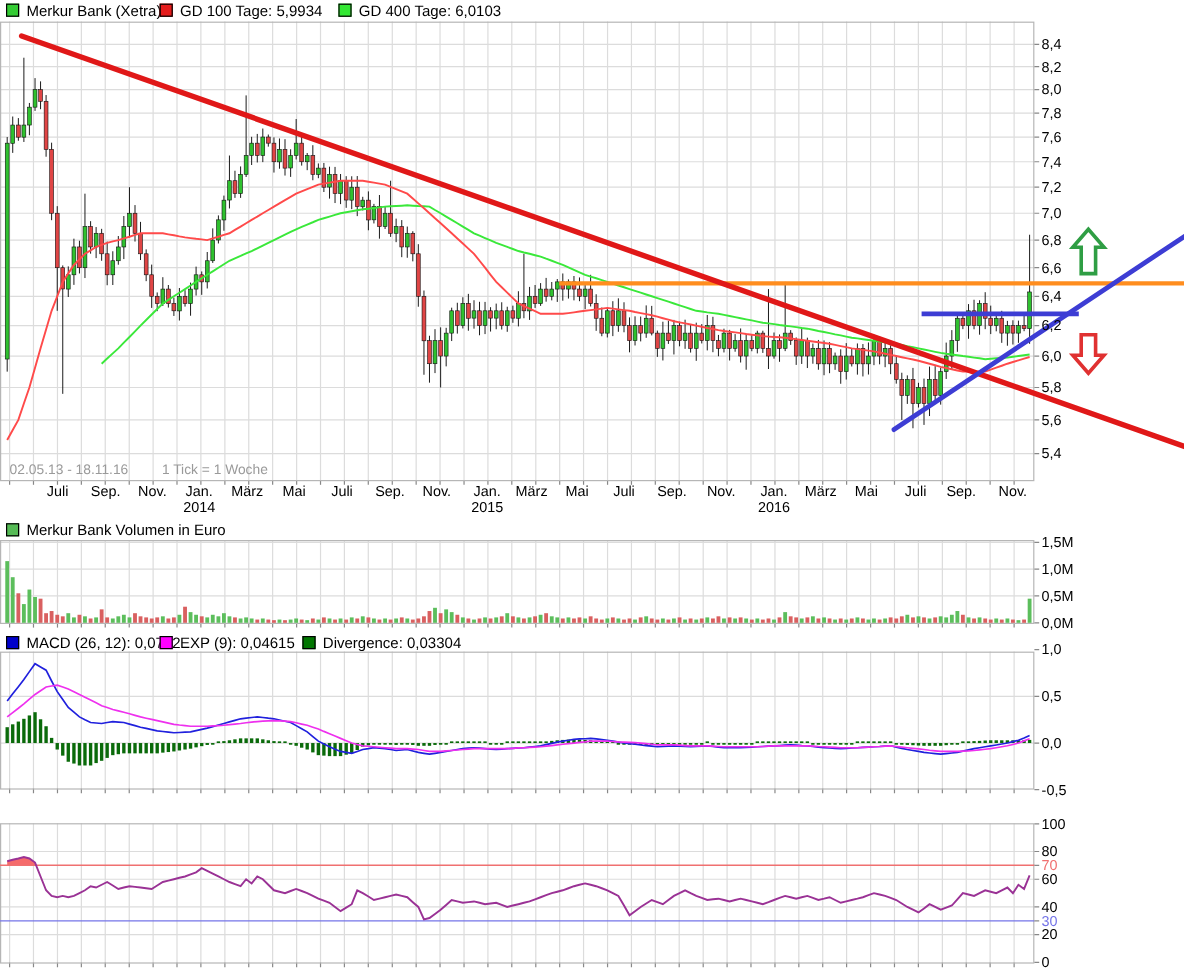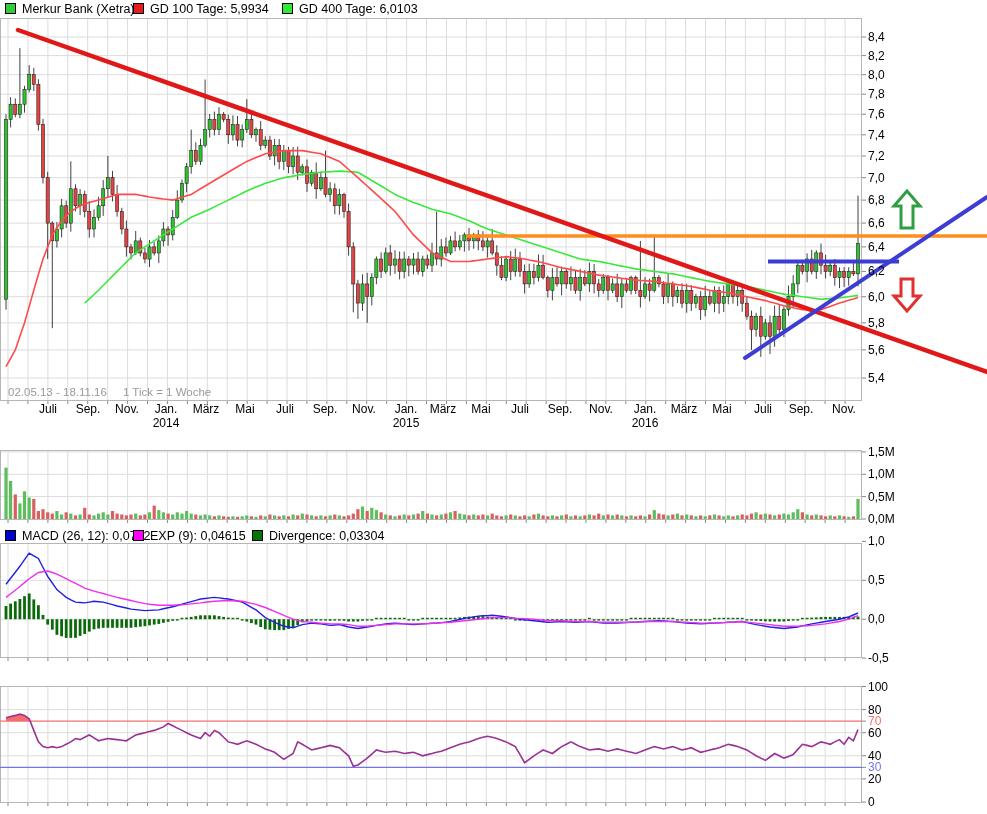--- a/index.html
+++ b/index.html
@@ -3,21 +3,21 @@
 <meta charset="utf-8">
 <style>
   html,body{margin:0;padding:0;background:#fff;}
   .stage{position:relative;width:987px;height:814px;background:#fff;overflow:hidden;
          font-family:"Liberation Sans",sans-serif;-webkit-font-smoothing:antialiased;}
   #chart-svg{position:absolute;left:0;top:0;z-index:0;}
   .legend{position:absolute;left:0;width:987px;height:15px;z-index:2;font-size:12.5px;color:#000;}
   .li{position:absolute;top:0;display:flex;align-items:center;gap:6px;white-space:nowrap;height:15px;}
   .sq{width:9px;height:9px;border:1px solid #000;display:inline-block;flex:none;}
   .range-info{position:absolute;left:8px;top:386px;z-index:2;font-size:11.5px;color:#9a9a9a;
-              display:flex;gap:16px;white-space:nowrap;}
+              display:flex;gap:28px;white-space:nowrap;}
 </style>
 </head>
 <body>
 
 <div class="stage">
 
   <svg id="chart-svg" width="987" height="814" viewBox="0 0 987 814">
       <g stroke="#dcdcdc" stroke-width="1">
         <line x1="8.0" y1="18" x2="8.0" y2="400"></line>
         <line x1="8.0" y1="450" x2="8.0" y2="519"></line>
@@ -1278,20 +1278,26 @@
       <span class="sq" style="background: rgb(51, 232, 51);"></span>
       <span>GD 400 Tage: 6,0103</span>
     </span>
   </div>
 
   <div class="range-info">
     <span>02.05.13 - 18.11.16</span>
     <span>1 Tick = 1 Woche</span>
   </div>
 
+  <div class="legend" style="top:434px">
+    <span class="li" style="left:5px">
+      <span class="sq" style="background: rgb(85, 187, 85);"></span>
+      <span>Merkur Bank Volumen in Euro</span>
+    </span>
+  </div>
 
   <div class="legend" style="top:528px">
     <span class="li" style="left:5px">
       <span class="sq" style="background: rgb(0, 0, 204);"></span>
       <span>MACD (26, 12): 0,0792</span>
     </span>
     <span class="li" style="left:133px">
       <span class="sq" style="background: rgb(255, 0, 255);"></span>
       <span>EXP (9): 0,04615</span>
     </span>

